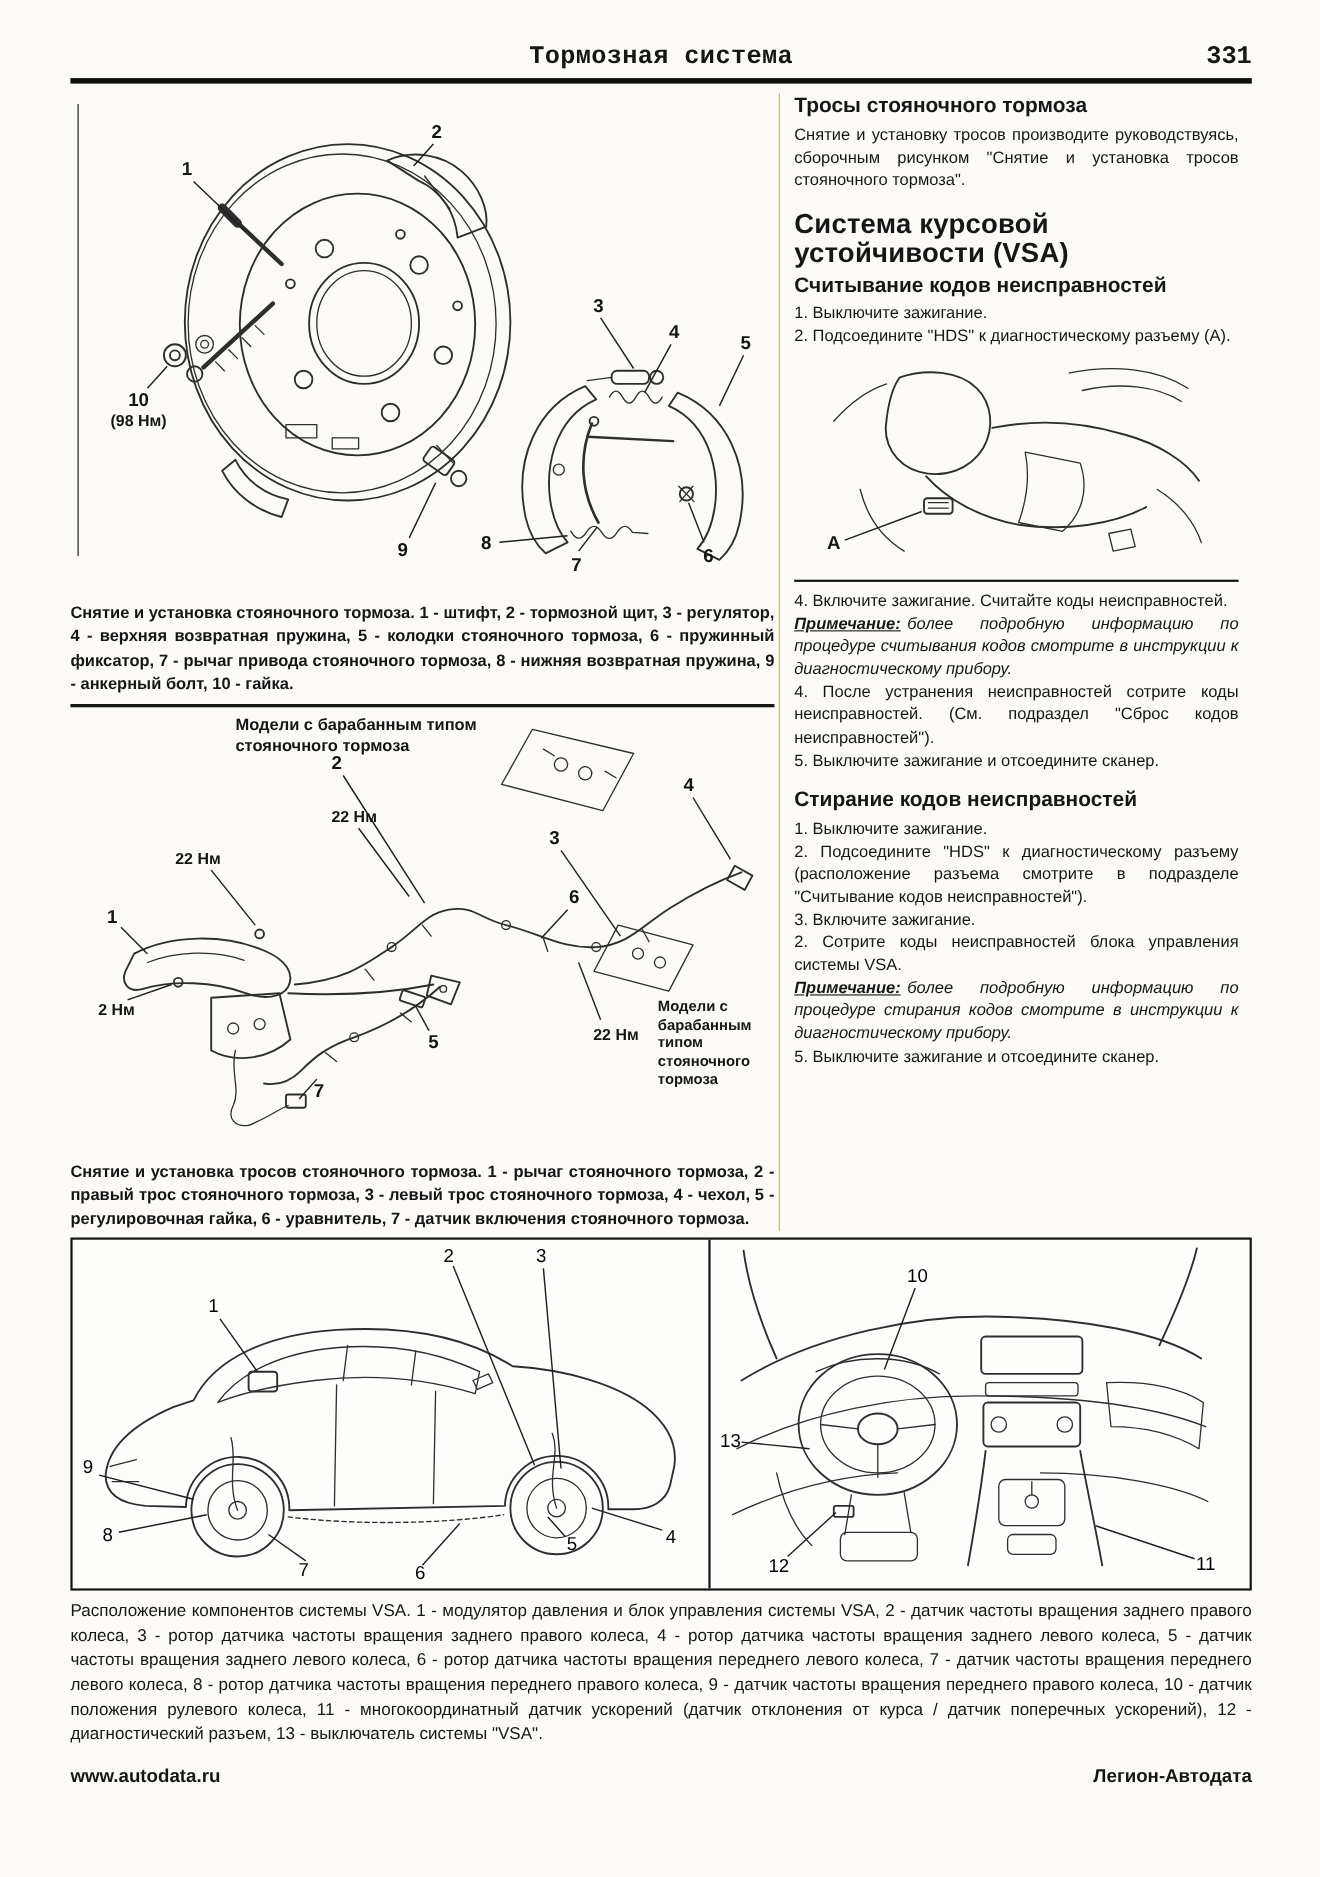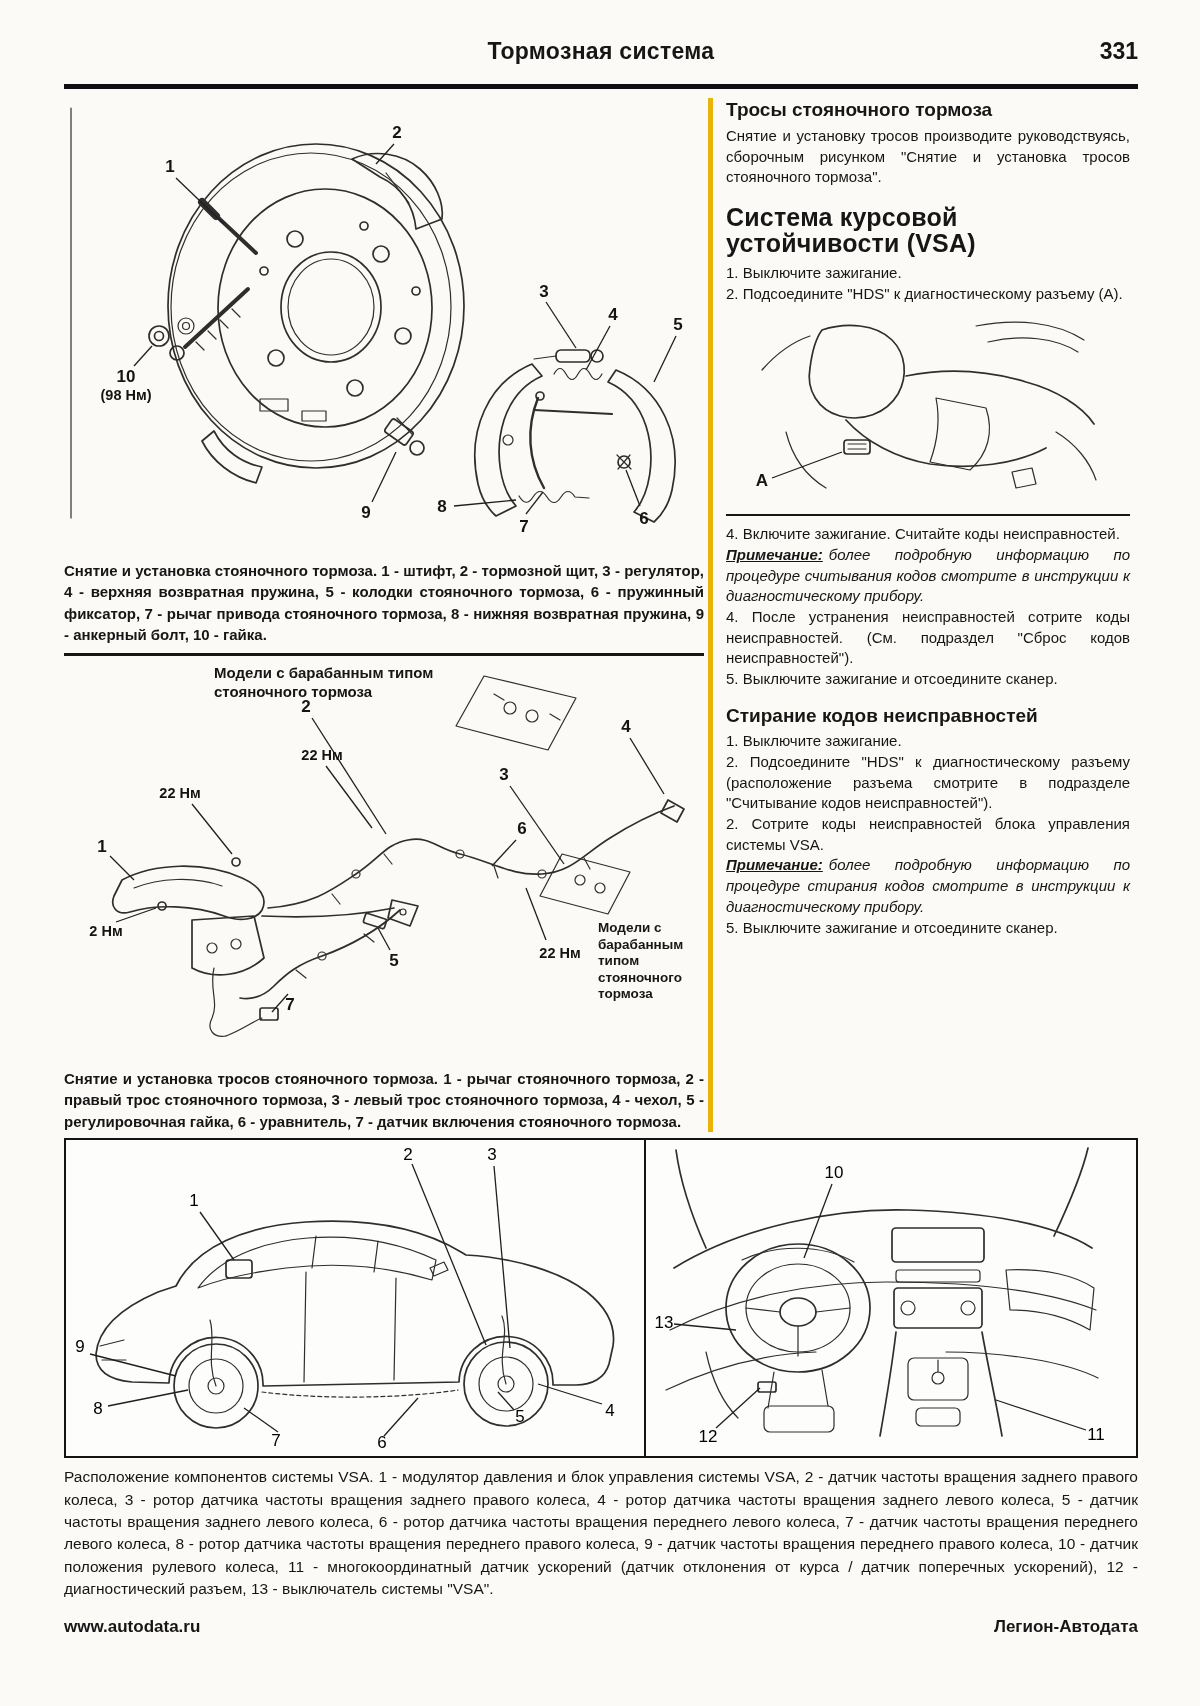--- a/index.html
+++ b/index.html
@@ -4,29 +4,29 @@
 <style>
   html,body{margin:0;padding:0;}
   body{
     width:1200px;height:1706px;overflow:hidden;
     background:#fbfaf7;color:#161616;
     font-family:"Liberation Sans", sans-serif;
     -webkit-font-smoothing:antialiased;
   }
   .page{padding:38px 62px 0 64px;position:relative;}
   
-  .hdr{display:flex;align-items:flex-end;padding-bottom:19px;}
+  .hdr{display:flex;align-items:flex-end;padding-bottom:7px;font-family:Liberation Mono, monospace;}
   .hdr .sp{width:120px;}
   .hdr-title{flex:1;text-align:center;font-weight:bold;font-size:23px;letter-spacing:.3px;}
   .hdr-page{width:120px;text-align:right;font-weight:bold;font-size:23px;}
   .rule-heavy{border-top:5px solid #101010;}
   
   .cols{display:flex;margin-top:9px;}
   .col-left{width:640px;}
-  .col-right{width:404px;margin-left:4px;border-left:5px solid #eab308;padding-left:13px;}
+  .col-right{width:404px;margin-left:4px;border-left:1px solid #eab308;padding-left:13px;}
   
   .cap{font-weight:bold;font-size:15px;line-height:1.42;text-align:justify;margin-top:18px;}
   .rule-mid{border-top:3px solid #161616;margin:8px 0 2px 0;}
   .rule-light{border-top:2px solid #161616;margin:6px 0 8px 0;}
   
   h2.sec{font-size:19px;line-height:1.1;margin:2px 0 5px 0;}
   h1.vsa{font-size:25px;line-height:1.06;margin:16px 0 6px 0;letter-spacing:.2px;}
   h3.sub{font-size:19px;line-height:1.08;margin:4px 0 5px 0;}
   p.body,p.step{font-size:15px;line-height:1.38;margin:0;text-align:justify;}
   p.step{margin:0;}
@@ -231,20 +231,21 @@
       <div class="cap">Снятие и установка тросов стояночного тормоза. 1 - рычаг стояночного тормоза, 2 - правый трос стояночного тормоза, 3 - левый трос стояночного тормоза, 4 - чехол, 5 - регулировочная гайка, 6 - уравнитель, 7 - датчик включения стояночного тормоза.</div>
     </div>
 
     <div class="col-right">
 
       <h2 class="sec">Тросы стояночного тормоза</h2>
       <p class="body">Снятие и установку тросов производите руководствуясь, сборочным рисунком "Снятие и установка тросов стояночного тормоза".</p>
 
       <h1 class="vsa">Система курсовой устойчивости (VSA)</h1>
 
+      <h3 class="sub">Считывание кодов неисправностей</h3>
       <p class="step">1. Выключите зажигание.</p>
       <p class="step">2. Подсоедините "HDS" к диагностическому разъему (А).</p>
 
       <div class="fig" style="margin:8px 0 0 0;">
         <svg width="404" height="196" viewBox="0 0 404 196">
           <g class="art">
             <path d="M96,18 C120,10 150,12 166,28 C180,42 182,64 172,82 C160,102 136,110 114,104 C92,98 80,78 84,56 C86,40 90,26 96,18 Z"></path>
             <path d="M250,14 C290,6 330,10 358,28 M262,30 C296,22 330,26 352,40" class="thin"></path>
             <path d="M180,64 C220,56 260,58 300,70 C330,78 356,94 368,112"></path>
             <path d="M120,108 C140,130 170,146 204,152 C246,158 290,152 320,136"></path>
@@ -267,20 +268,21 @@
       <p class="step">4. Включите зажигание. Считайте коды неисправностей.</p>
       <p class="note">
         <span class="nlab">Примечание:</span><span>более подробную информацию по процедуре считывания кодов смотрите в инструкции к диагностическому прибору.</span>
       </p>
       <p class="step">4. После устранения неисправностей сотрите коды неисправностей. (См. подраздел "Сброс кодов неисправностей").</p>
       <p class="step">5. Выключите зажигание и отсоедините сканер.</p>
 
       <h3 class="sub" style="margin-top:16px;">Стирание кодов неисправностей</h3>
       <p class="step">1. Выключите зажигание.</p>
       <p class="step">2. Подсоедините "HDS" к диагностическому разъему (расположение разъема смотрите в подразделе "Считывание кодов неисправностей").</p>
+      <p class="step">3. Включите зажигание.</p>
       <p class="step">2. Сотрите коды неисправностей блока управления системы VSA.</p>
       <p class="note">
         <span class="nlab">Примечание:</span><span>более подробную информацию по процедуре стирания кодов смотрите в инструкции к диагностическому прибору.</span>
       </p>
       <p class="step">5. Выключите зажигание и отсоедините сканер.</p>
     </div>
   </div>
 
   <div class="vsabox">
 

